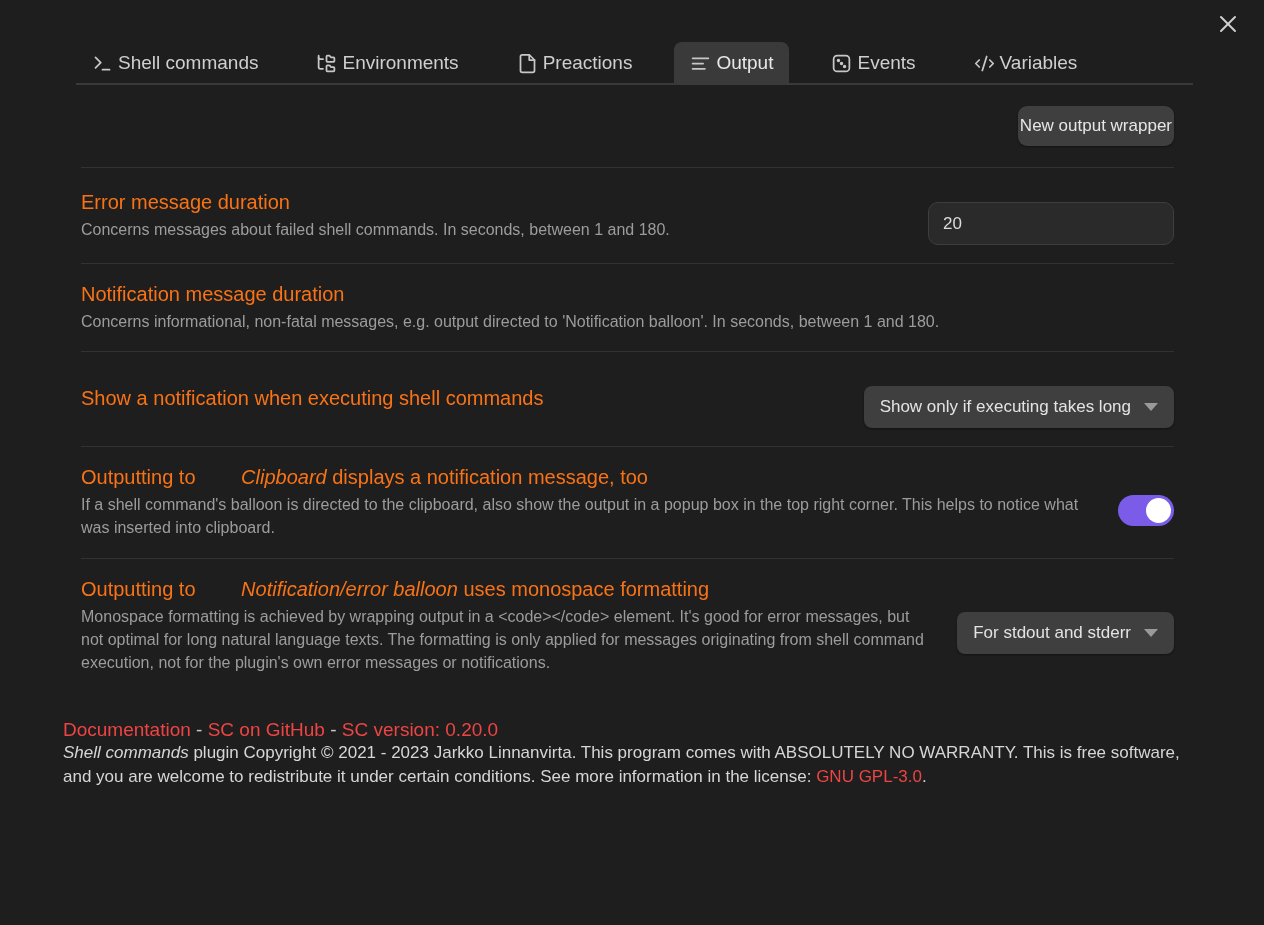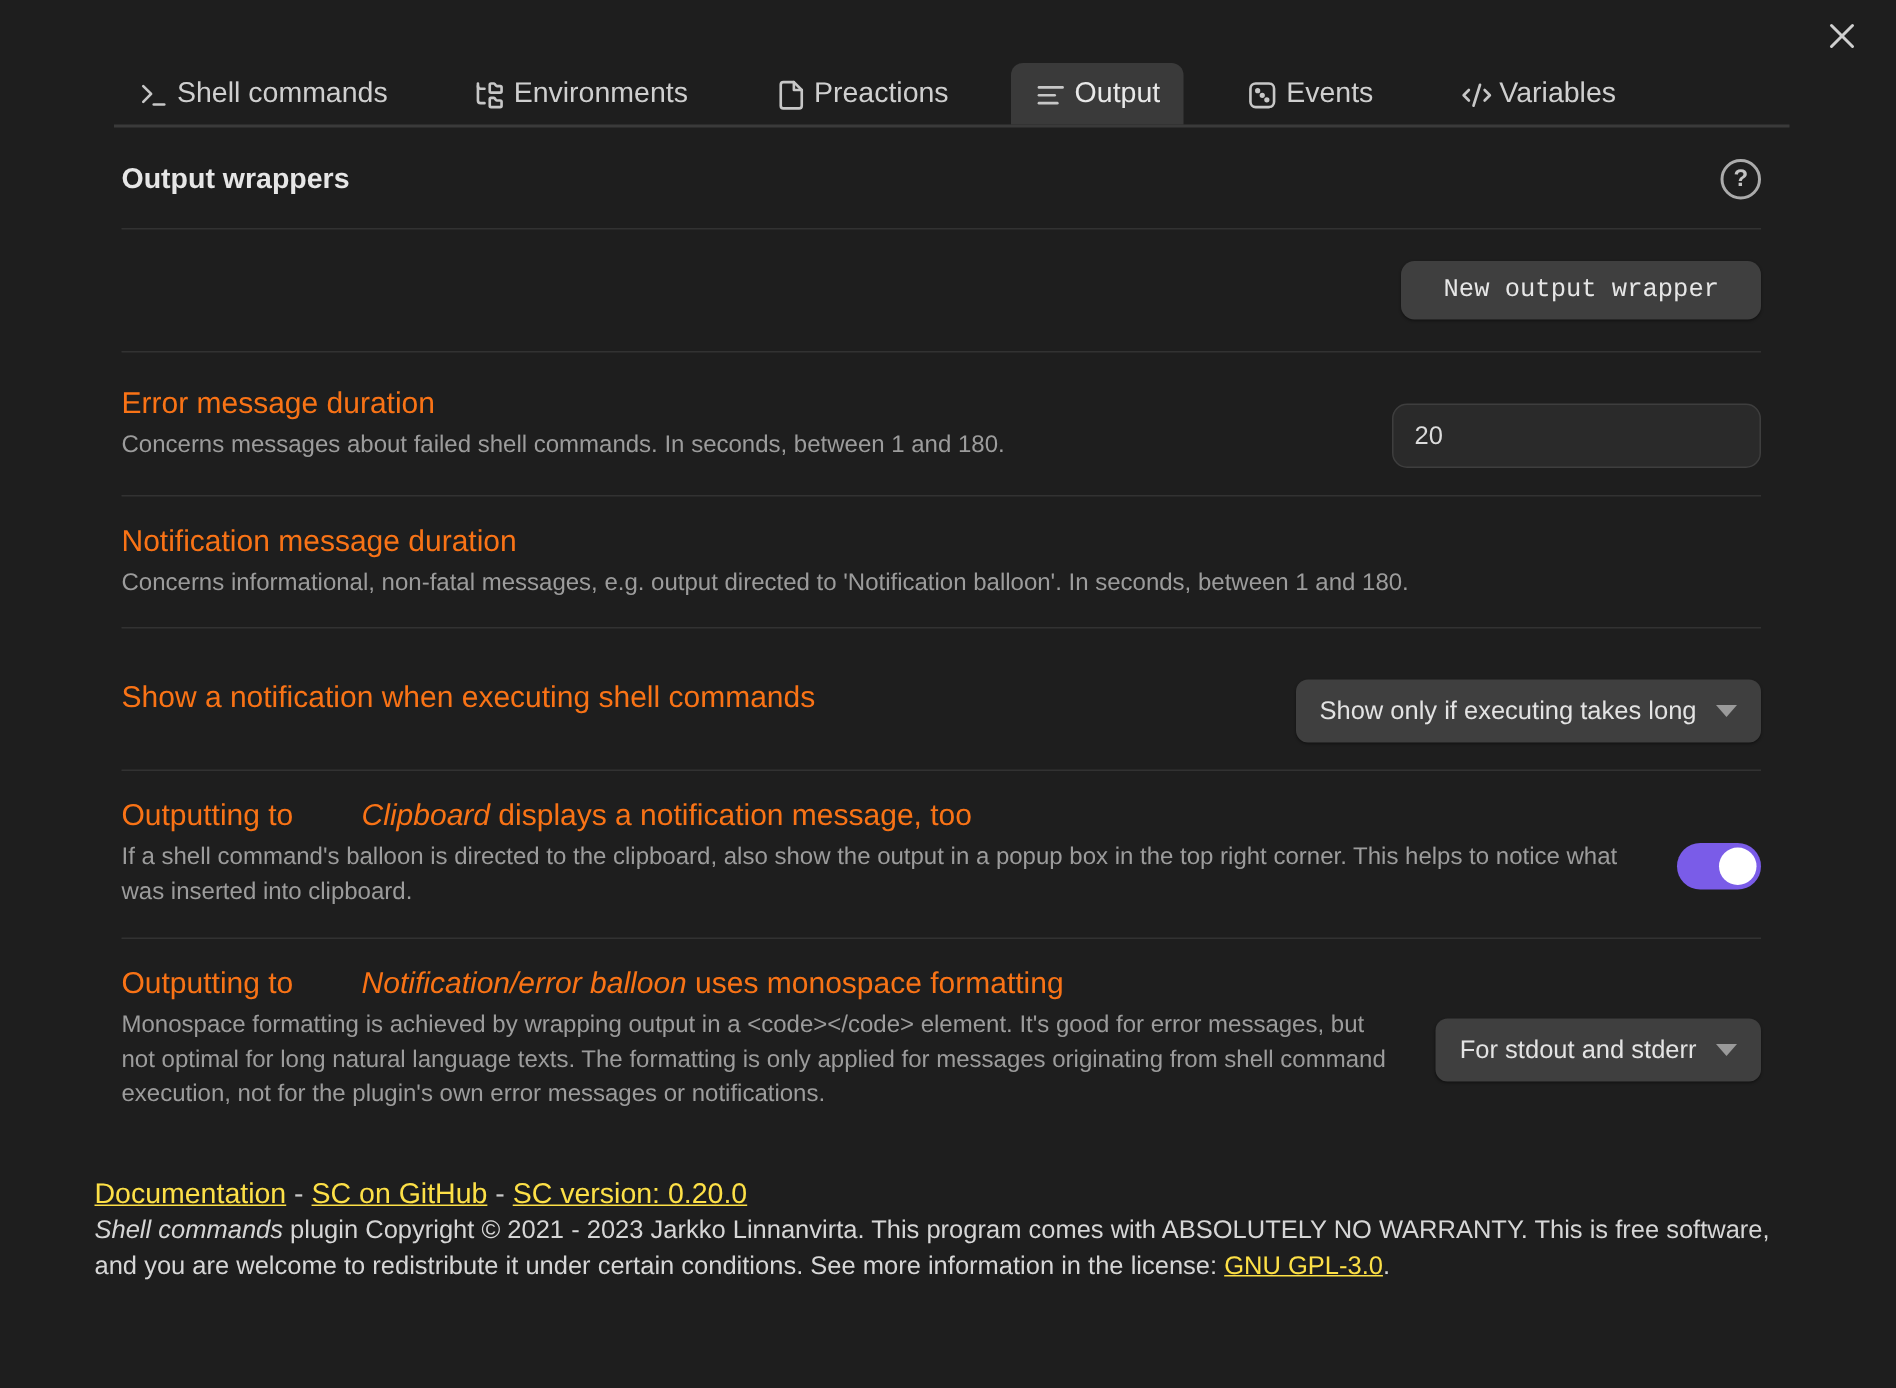--- a/index.html
+++ b/index.html
@@ -54,22 +54,22 @@
     font-size:16px; font-weight:700; cursor:pointer;
   }
 
   .button-row {
     display:flex; justify-content:flex-end;
     padding:21px 0;
     border-bottom:1px solid #323232;
   }
   .btn {
     background:#3f3f3f; border:none; border-radius:9px;
-    padding:10px 28px; font-size:17px; color:#e6e6e6;
-    font-family:Liberation Mono, monospace; box-shadow:0 1px 2px rgba(0,0,0,.4);
+    padding:10px 2px; font-size:17px; color:#e6e6e6;
+    font-family:Liberation Sans, sans-serif; box-shadow:0 1px 2px rgba(0,0,0,.4);
     cursor:pointer;
   }
 
   .setting {
     display:flex; align-items:center; gap:22px;
     padding:16px 0 18px;
     border-bottom:1px solid #323232;
   }
   .setting.last { border-bottom:none; }
   .setting-info { flex:1; }
@@ -104,21 +104,21 @@
     background:#7a5ce8; position:relative; cursor:pointer;
   }
   .toggle .knob {
     position:absolute; top:3px; right:3px;
     width:25px; height:25px; border-radius:50%;
     background:#ffffff;
   }
 
   .footer { margin-left:63px; width:1120px; }
   .footer-links { margin-top:27px; font-size:19px; color:#c8c8c8; }
-  .footer a { color:#fde047; text-decoration:underline; cursor:pointer; }
+  .footer a { color:#ef4444; cursor:pointer; }
   .copyright { font-size:17px; color:#d6d6d6; line-height:1.42; }
   .copyright .em { font-style:italic; }
 </style>
 </head>
 <body>
 
 <div class="close-btn">
   <svg width="24" height="24" viewBox="0 0 24 24" fill="none" stroke="currentColor" stroke-width="2" stroke-linecap="round">
     <line x1="5" y1="5" x2="19" y2="19"></line>
       <line x1="19" y1="5" x2="5" y2="19"></line>
@@ -183,24 +183,20 @@
           <path d="m6 8-4 4 4 4"></path>
           <path d="m14.5 4-5 16"></path>
         </svg>
     </span>
     <span>Variables</span>
   </div>
 </div>
 
 <div class="content">
 
-  <div class="section-header">
-    <div class="section-title">Output wrappers</div>
-    <div class="help-icon">?</div>
-  </div>
 
   <div class="button-row">
     <button class="btn">New output wrapper</button>
   </div>
 
   <div class="setting">
     <div class="setting-info">
       <div class="setting-name">Error message duration</div>
       <div class="setting-desc">Concerns messages about failed shell commands. In seconds, between 1 and 180.</div>
     </div>

